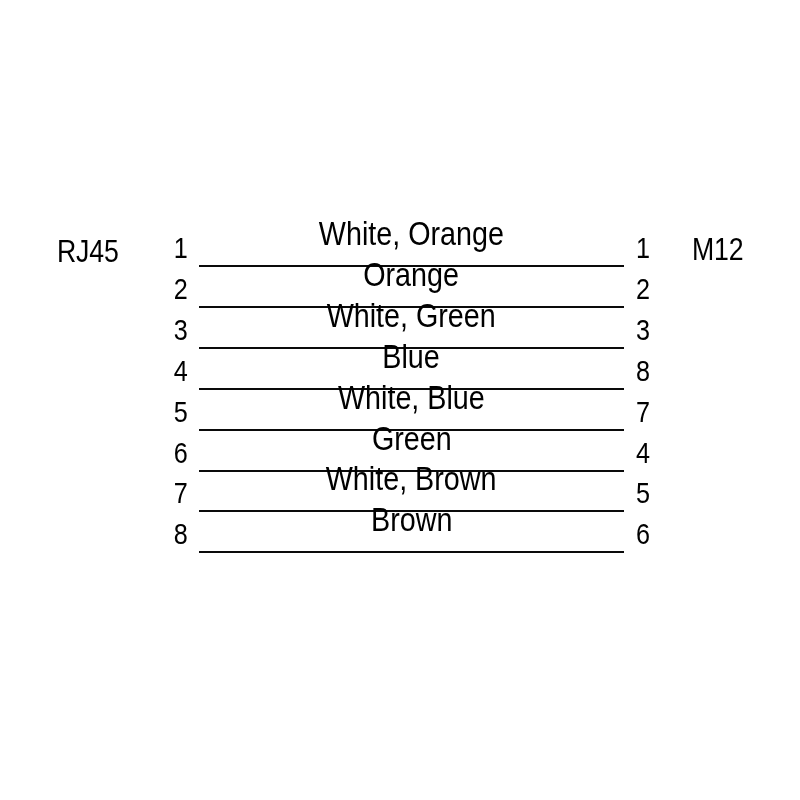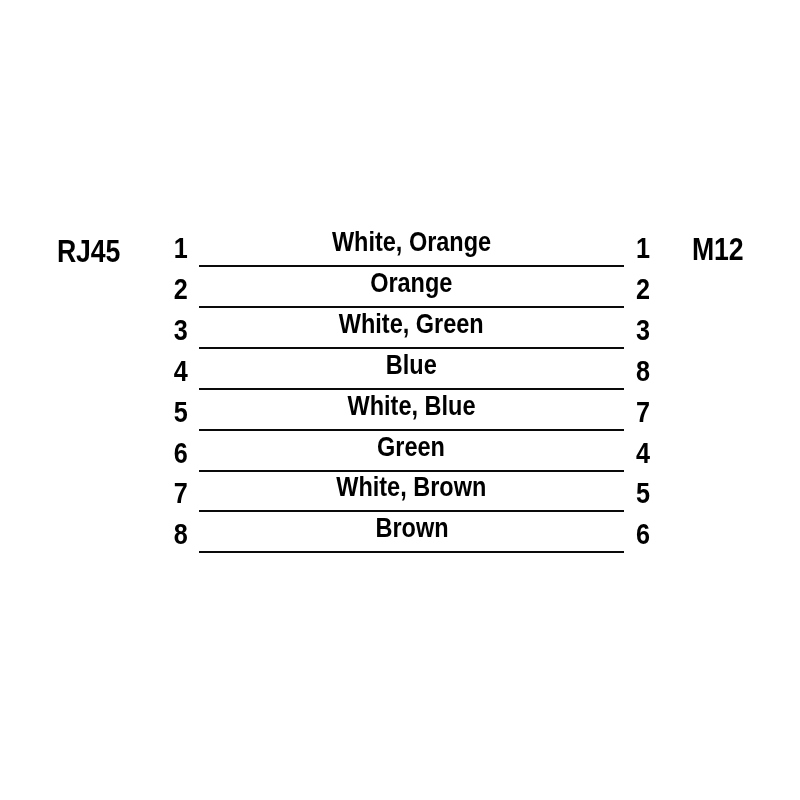--- a/index.html
+++ b/index.html
@@ -12,21 +12,20 @@
     background: #ffffff;
     font-family: "Liberation Sans", sans-serif;
     color: #000000;
     overflow: hidden;
   }
 
   #diagram {
     position: relative;
     width: 800px;
     height: 772px;
-    font-weight: bold;
   }
 
   
   .connector-label {
     position: absolute;
     font-size: 31px;
     line-height: 1;
     letter-spacing: -0.2px;
     white-space: nowrap;
     transform: scaleX(0.86);
@@ -80,23 +79,23 @@
     left: 636px;
     text-align: left;
     transform-origin: left bottom;
   }
 
   
   .wire-label {
     position: absolute;
     left: 199px;
     width: 425px;
-    bottom: 9px;
+    bottom: 15px;
     text-align: center;
-    font-size: 27px;
+    font-size: 33px;
     line-height: 1;
     white-space: nowrap;
     color: #000;
   }
   .wire-label span {
     display: inline-block;
     transform: scaleX(0.87);
     transform-origin: center bottom;
   }
 </style>

